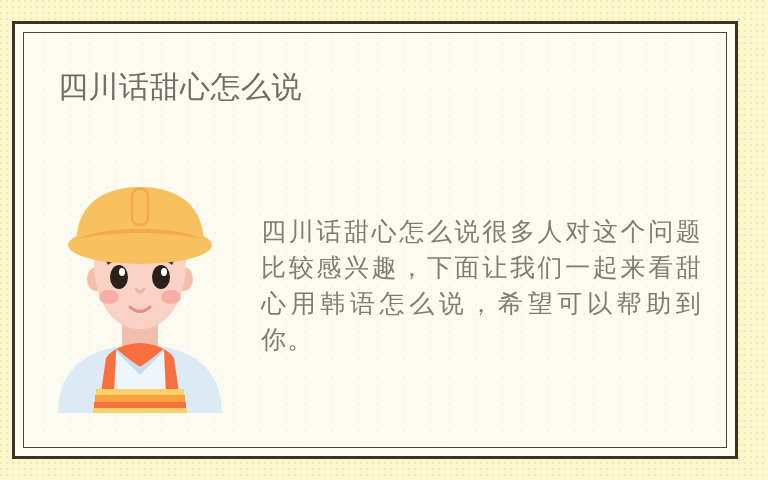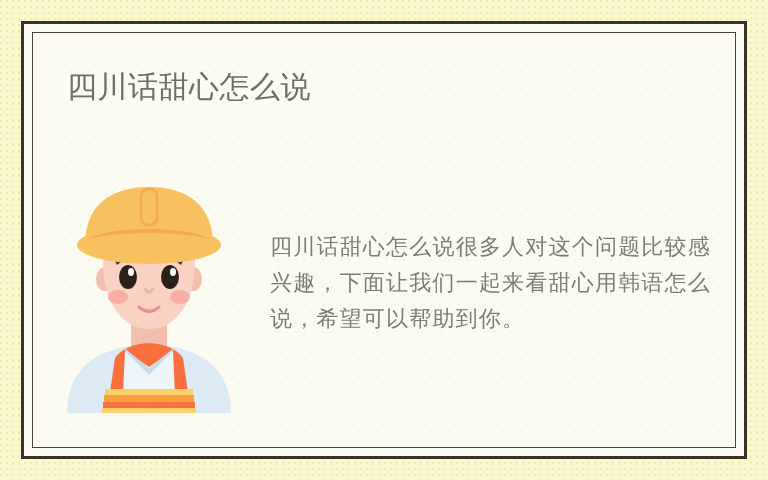--- a/index.html
+++ b/index.html
@@ -21,21 +21,21 @@
     background-color: #fbf8cf;
     background-image:
       radial-gradient(circle at 1px 1px, #f2e9a6 1px, transparent 1.2px);
     background-size: 6px 6px;
     box-sizing: border-box;
   }
 
   
   .frame-outer {
     position: absolute;
-    left: 21px;
+    left: 12px;
     top: 21px;
     width: 726px;
     height: 438px;
     box-sizing: border-box;
     border: 3px solid #3a3328;
     background: #fbfbf2;
   }
   .frame-inner {
     position: absolute;
     left: 8px;
@@ -67,23 +67,23 @@
     position: absolute;
     left: 26px;
     top: 150px;
     right: 24px;
     display: flex;
     align-items: flex-start;
   }
 
   .article-text {
     margin-left: 31px;
-    margin-top: 46px;
+    margin-top: 30px;
     width: 452px;
-    font-size: 22px;
+    font-size: 25px;
     line-height: 36px;
     color: #7d7d74;
     letter-spacing: 1.2px;
     text-align: justify;
   }
 
   
   .illus {
     position: relative;
     width: 180px;

